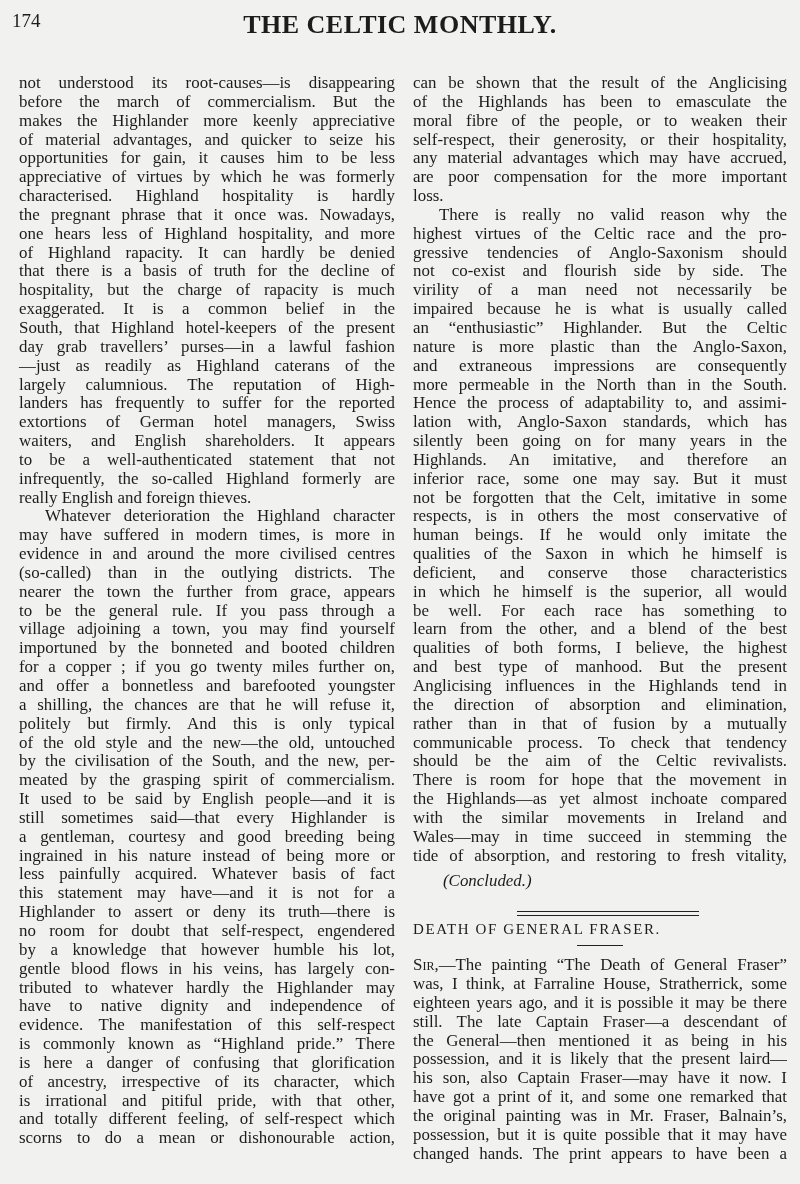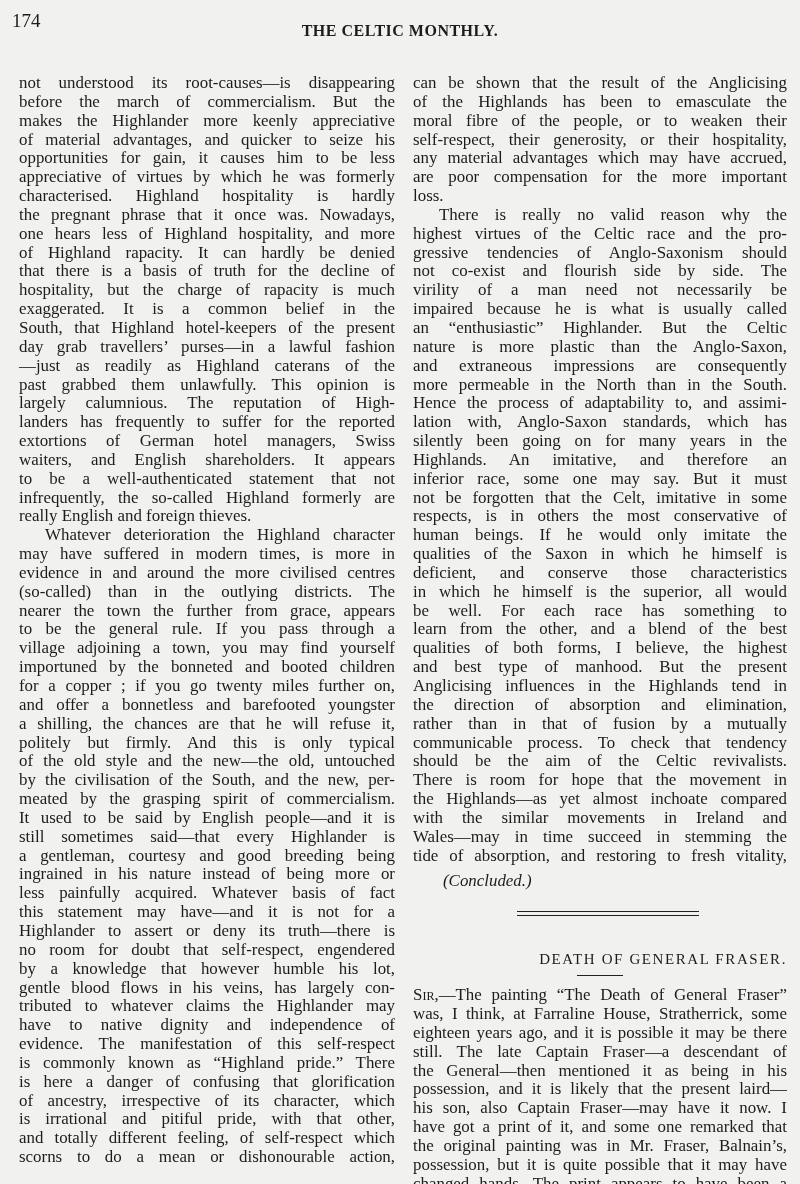--- a/index.html
+++ b/index.html
@@ -10,43 +10,43 @@
     font-family: "DejaVu Serif", "Liberation Serif", serif;
     position: relative;
   }
   .page { position: absolute; left: 0; top: 0; width: 800px; height: 1184px; }
   .running-head {
     position: absolute; top: 10px; left: 12px; right: 12px; height: 24px;
     font-family: "Liberation Serif", serif;
   }
   .page-number { position: absolute; left: 0; top: 0; font-size: 19px; }
   .journal-title {
-    position: absolute; left: 0; right: 0; top: 12px; text-align: center;
-    font-size: 16px; font-weight: bold; letter-spacing: 0.5px;
+    position: absolute; left: 0; right: 0; top: 0; text-align: center;
+    font-size: 26px; font-weight: bold; letter-spacing: 0.5px;
   }
   .col {
     position: absolute; top: 74px; width: 376px;
     font-family: "Liberation Serif", serif;
     font-size: 16.9px; line-height: 18.85px;
     text-align: justify;
   }
   .col-left { left: 19px; }
   .col-right { left: 413px; width: 374px; }
   .line { display: block; text-align: justify; text-align-last: justify; white-space: nowrap; height: 18.85px; }
   .line.last { text-align-last: left; }
   .line.indent { padding-left: 26px; }
   .concluded {
     text-align: left; font-style: italic; margin-top: 7px; margin-left: 30px;
   }
   .double-rule {
     width: 182px; margin: 20px auto 0 auto; margin-left: 104px;
     border-top: 1.5px solid #222; border-bottom: 1.5px solid #222; height: 3px;
   }
   .section-heading {
-    text-align: right; letter-spacing: 1.6px; font-size: 15px; margin-top: 34px;
+    text-align: left; letter-spacing: 1.6px; font-size: 15px; margin-top: 4px;
   }
   .short-rule { width: 46px; margin: 6px auto 10px auto; border-top: 1.5px solid #222; }
   .sc { font-variant: small-caps; }
 </style>
 </head>
 <body>
 
 <div class="page">
 
   <div class="running-head">
@@ -64,21 +64,20 @@
       <span class="line">characterised.  Highland hospitality is hardly</span>
       <span class="line">the pregnant phrase that it once was.  Nowadays,</span>
       <span class="line">one hears less of Highland hospitality, and more</span>
       <span class="line">of Highland rapacity.  It can hardly be denied</span>
       <span class="line">that there is a basis of truth for the decline of</span>
       <span class="line">hospitality, but the charge of rapacity is much</span>
       <span class="line">exaggerated.  It is a common belief in the</span>
       <span class="line">South, that Highland hotel-keepers of the present</span>
       <span class="line">day grab travellers’ purses—in a lawful fashion</span>
       <span class="line">—just as readily as Highland caterans of the</span>
-      <span class="line">past grabbed them unlawfully.  This opinion is</span>
       <span class="line">largely calumnious.  The reputation of High-</span>
       <span class="line">landers has frequently to suffer for the reported</span>
       <span class="line">extortions of German hotel managers, Swiss</span>
       <span class="line">waiters, and English shareholders.  It appears</span>
       <span class="line">to be a well-authenticated statement that not</span>
       <span class="line">infrequently, the so-called Highland formerly are</span>
       <span class="line last">really English and foreign thieves.</span>
       <span class="line indent">Whatever deterioration the Highland character</span>
       <span class="line">may have suffered in modern times, is more in</span>
       <span class="line">evidence in and around the more civilised centres</span>
@@ -97,21 +96,21 @@
       <span class="line">It used to be said by English people—and it is</span>
       <span class="line">still sometimes said—that every Highlander is</span>
       <span class="line">a gentleman, courtesy and good breeding being</span>
       <span class="line">ingrained in his nature instead of being more or</span>
       <span class="line">less painfully acquired.  Whatever basis of fact</span>
       <span class="line">this statement may have—and it is not for a</span>
       <span class="line">Highlander to assert or deny its truth—there is</span>
       <span class="line">no room for doubt that self-respect, engendered</span>
       <span class="line">by a knowledge that however humble his lot,</span>
       <span class="line">gentle blood flows in his veins, has largely con-</span>
-      <span class="line">tributed to whatever claims the Highlander may</span>
+      <span class="line">tributed to whatever hardly the Highlander may</span>
       <span class="line">have to native dignity and independence of</span>
       <span class="line">evidence.  The manifestation of this self-respect</span>
       <span class="line">is commonly known as “Highland pride.”  There</span>
       <span class="line">is here a danger of confusing that glorification</span>
       <span class="line">of ancestry, irrespective of its character, which</span>
       <span class="line">is irrational and pitiful pride, with that other,</span>
       <span class="line">and totally different feeling, of self-respect which</span>
       <span class="line">scorns to do a mean or dishonourable action,</span>
     </div>
 

